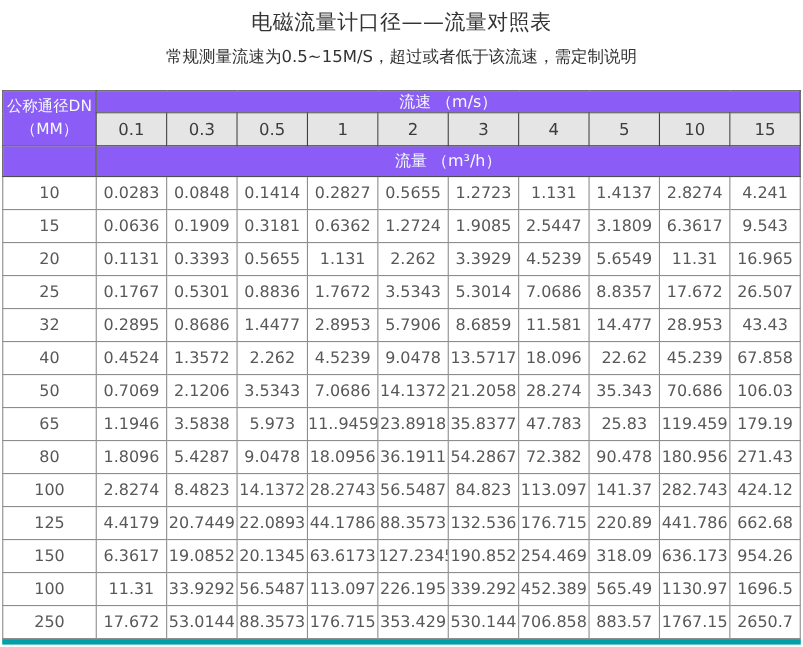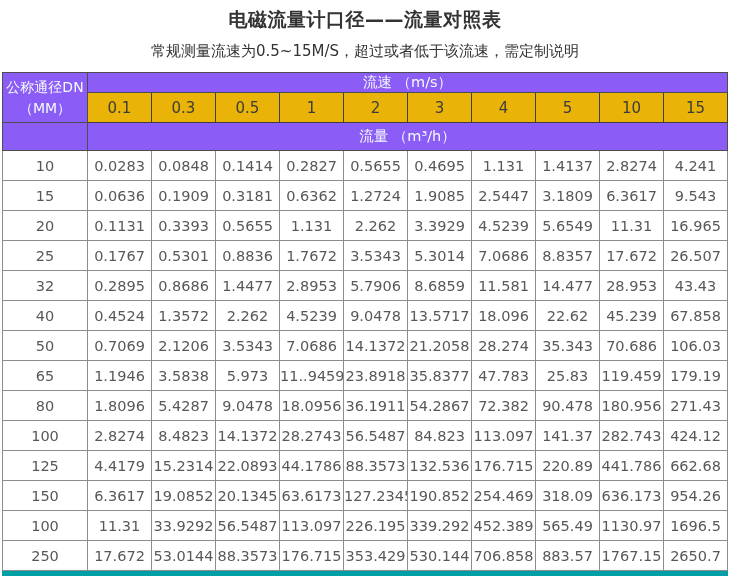--- a/index.html
+++ b/index.html
@@ -6,31 +6,31 @@
   html, body { background: #ffffff; }
   body {
     width: 730px;
     height: 588px;
     font-family: "DejaVu Sans", "Liberation Sans", sans-serif;
     overflow: hidden;
   }
   .page-title {
     text-align: center;
     font-size: 19px;
-    font-weight: bold;
+    font-weight: normal;
     color: #333333;
     margin-top: 7px;
     letter-spacing: 0.5px;
   }
   .page-subtitle {
     text-align: center;
     font-size: 15px;
     color: #333333;
     margin-top: 9px;
-    margin-bottom: 11px;
+    margin-bottom: 21px;
   }
   .table-wrap {
     margin: 0 2px;
     border-bottom: 5px solid #00A0A6;
   }
   table.flow-table {
     width: 100%;
     border-collapse: collapse;
     table-layout: fixed;
   }
@@ -57,21 +57,21 @@
     height: 19px;
     font-size: 14.5px;
   }
   .flow-label-cell, .flow-first-cell {
     height: 28px;
     font-size: 14.5px;
   }
   
   .speed-cell {
     height: 30px;
-    background: #eab308;
+    background: #e5e5e5;
     color: #3c3c3c;
     font-size: 15px;
     border: 1px solid #3f3f3f;
   }
   
   .dn-cell, .data-cell {
     height: 30px;
     background: #ffffff;
     color: #585858;
     font-size: 14.5px;
@@ -125,21 +125,21 @@
       </tr>
     </thead>
     <tbody>
         <tr>
           <td class="dn-cell">10</td>
           <td class="data-cell">0.0283</td>
           <td class="data-cell">0.0848</td>
           <td class="data-cell">0.1414</td>
           <td class="data-cell">0.2827</td>
           <td class="data-cell">0.5655</td>
-          <td class="data-cell">0.4695</td>
+          <td class="data-cell">1.2723</td>
           <td class="data-cell">1.131</td>
           <td class="data-cell">1.4137</td>
           <td class="data-cell">2.8274</td>
           <td class="data-cell">4.241</td>
         </tr>
         <tr>
           <td class="dn-cell">15</td>
           <td class="data-cell">0.0636</td>
           <td class="data-cell">0.1909</td>
           <td class="data-cell">0.3181</td>
@@ -251,21 +251,21 @@
           <td class="data-cell">56.5487</td>
           <td class="data-cell">84.823</td>
           <td class="data-cell">113.097</td>
           <td class="data-cell">141.37</td>
           <td class="data-cell">282.743</td>
           <td class="data-cell">424.12</td>
         </tr>
         <tr>
           <td class="dn-cell">125</td>
           <td class="data-cell">4.4179</td>
-          <td class="data-cell">15.2314</td>
+          <td class="data-cell">20.7449</td>
           <td class="data-cell">22.0893</td>
           <td class="data-cell">44.1786</td>
           <td class="data-cell">88.3573</td>
           <td class="data-cell">132.536</td>
           <td class="data-cell">176.715</td>
           <td class="data-cell">220.89</td>
           <td class="data-cell">441.786</td>
           <td class="data-cell">662.68</td>
         </tr>
         <tr>

